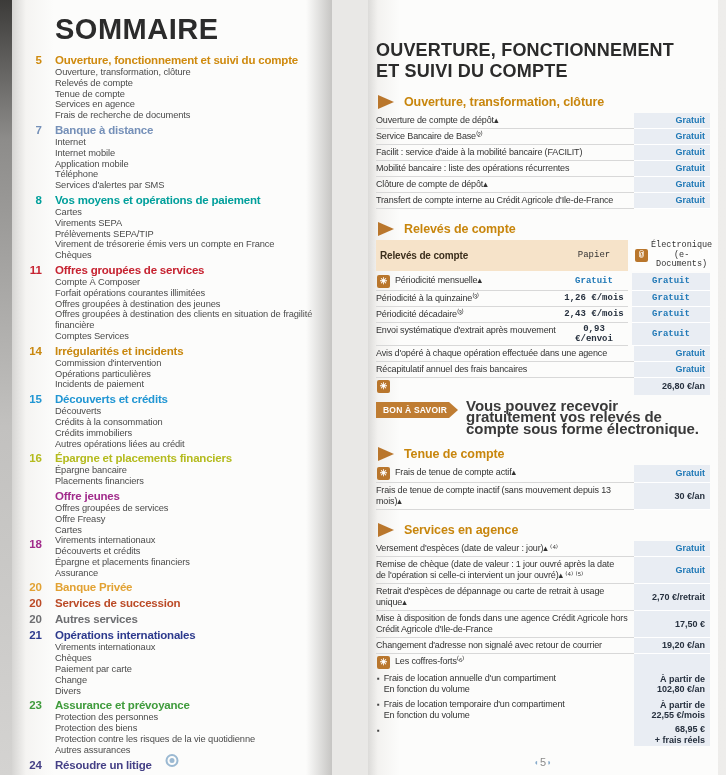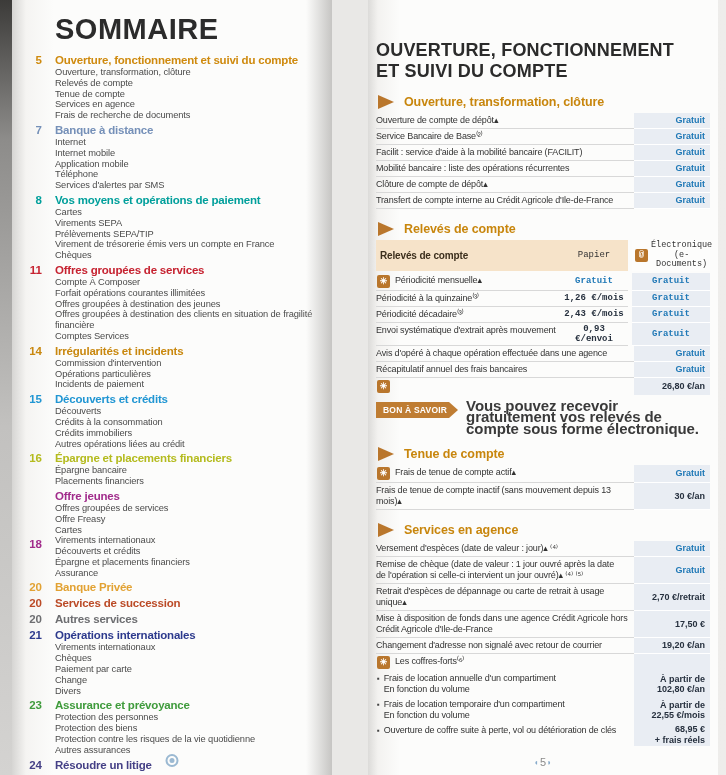--- a/index.html
+++ b/index.html
@@ -428,21 +428,20 @@
             <span class="bullet">▪</span>
             <span class="txt">Frais de location temporaire d'un compartiment
 En fonction du volume</span>
           </div>
         <div class="fprice amt noline">À partir de
 22,55 €/mois</div>
       </div>
       <div class="frow">
         <div class="flabel noline">
             <span class="bullet">▪</span>
-            <span class="txt">Ouverture de coffre suite à perte, vol ou détérioration de clés</span>
           </div>
         <div class="fprice amt noline">68,95 €
 + frais réels</div>
       </div>
     </div>
 
     <div class="rp-footer">
       <span class="arr">◖</span>
       <span class="num">5</span>
       <span class="arr">◗</span>

